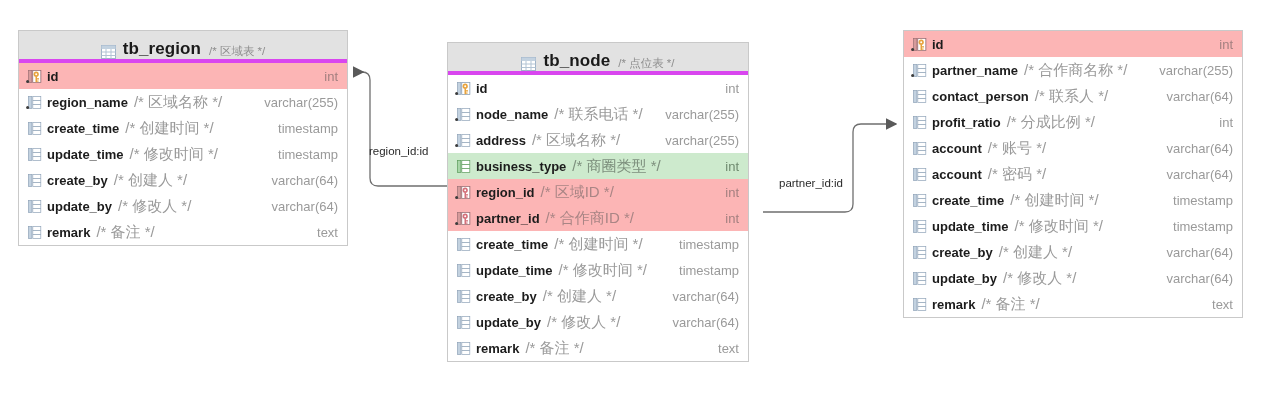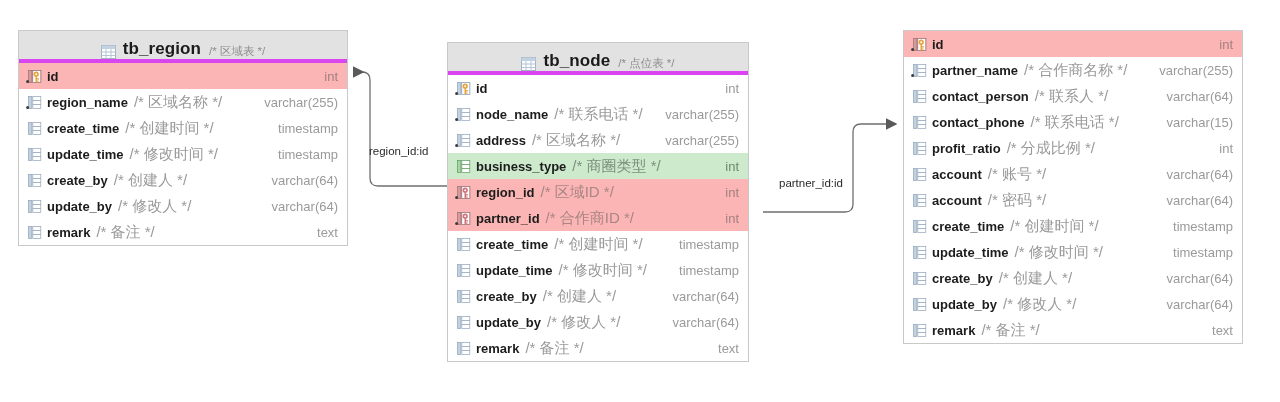--- a/index.html
+++ b/index.html
@@ -450,31 +450,20 @@
           <span class="col-comment">/* 联系人 */</span>
           <span class="col-type">varchar(64)</span>
         </div>
         <div class="col-row plain">
           <svg viewBox="0 0 17 15" class="col-icon">
             <rect x="2.5" y="1.5" width="3.4" height="12" fill="#c3d2e0" stroke="#8fa3b8" stroke-width="0.7"></rect>
             <rect x="6.8" y="1.5" width="8" height="12" fill="#ffffff" stroke="#8fa3b8" stroke-width="0.7"></rect>
             <line x1="6.8" y1="5.5" x2="14.8" y2="5.5" stroke="#8fa3b8" stroke-width="0.8"></line>
             <line x1="6.8" y1="9.5" x2="14.8" y2="9.5" stroke="#8fa3b8" stroke-width="0.8"></line>
           </svg>
-          <span class="col-name">contact_phone</span>
-          <span class="col-comment">/* 联系电话 */</span>
-          <span class="col-type">varchar(15)</span>
-        </div>
-        <div class="col-row plain">
-          <svg viewBox="0 0 17 15" class="col-icon">
-            <rect x="2.5" y="1.5" width="3.4" height="12" fill="#c3d2e0" stroke="#8fa3b8" stroke-width="0.7"></rect>
-            <rect x="6.8" y="1.5" width="8" height="12" fill="#ffffff" stroke="#8fa3b8" stroke-width="0.7"></rect>
-            <line x1="6.8" y1="5.5" x2="14.8" y2="5.5" stroke="#8fa3b8" stroke-width="0.8"></line>
-            <line x1="6.8" y1="9.5" x2="14.8" y2="9.5" stroke="#8fa3b8" stroke-width="0.8"></line>
-          </svg>
           <span class="col-name">profit_ratio</span>
           <span class="col-comment">/* 分成比例 */</span>
           <span class="col-type">int</span>
         </div>
         <div class="col-row plain">
           <svg viewBox="0 0 17 15" class="col-icon">
             <rect x="2.5" y="1.5" width="3.4" height="12" fill="#c3d2e0" stroke="#8fa3b8" stroke-width="0.7"></rect>
             <rect x="6.8" y="1.5" width="8" height="12" fill="#ffffff" stroke="#8fa3b8" stroke-width="0.7"></rect>
             <line x1="6.8" y1="5.5" x2="14.8" y2="5.5" stroke="#8fa3b8" stroke-width="0.8"></line>
             <line x1="6.8" y1="9.5" x2="14.8" y2="9.5" stroke="#8fa3b8" stroke-width="0.8"></line>

